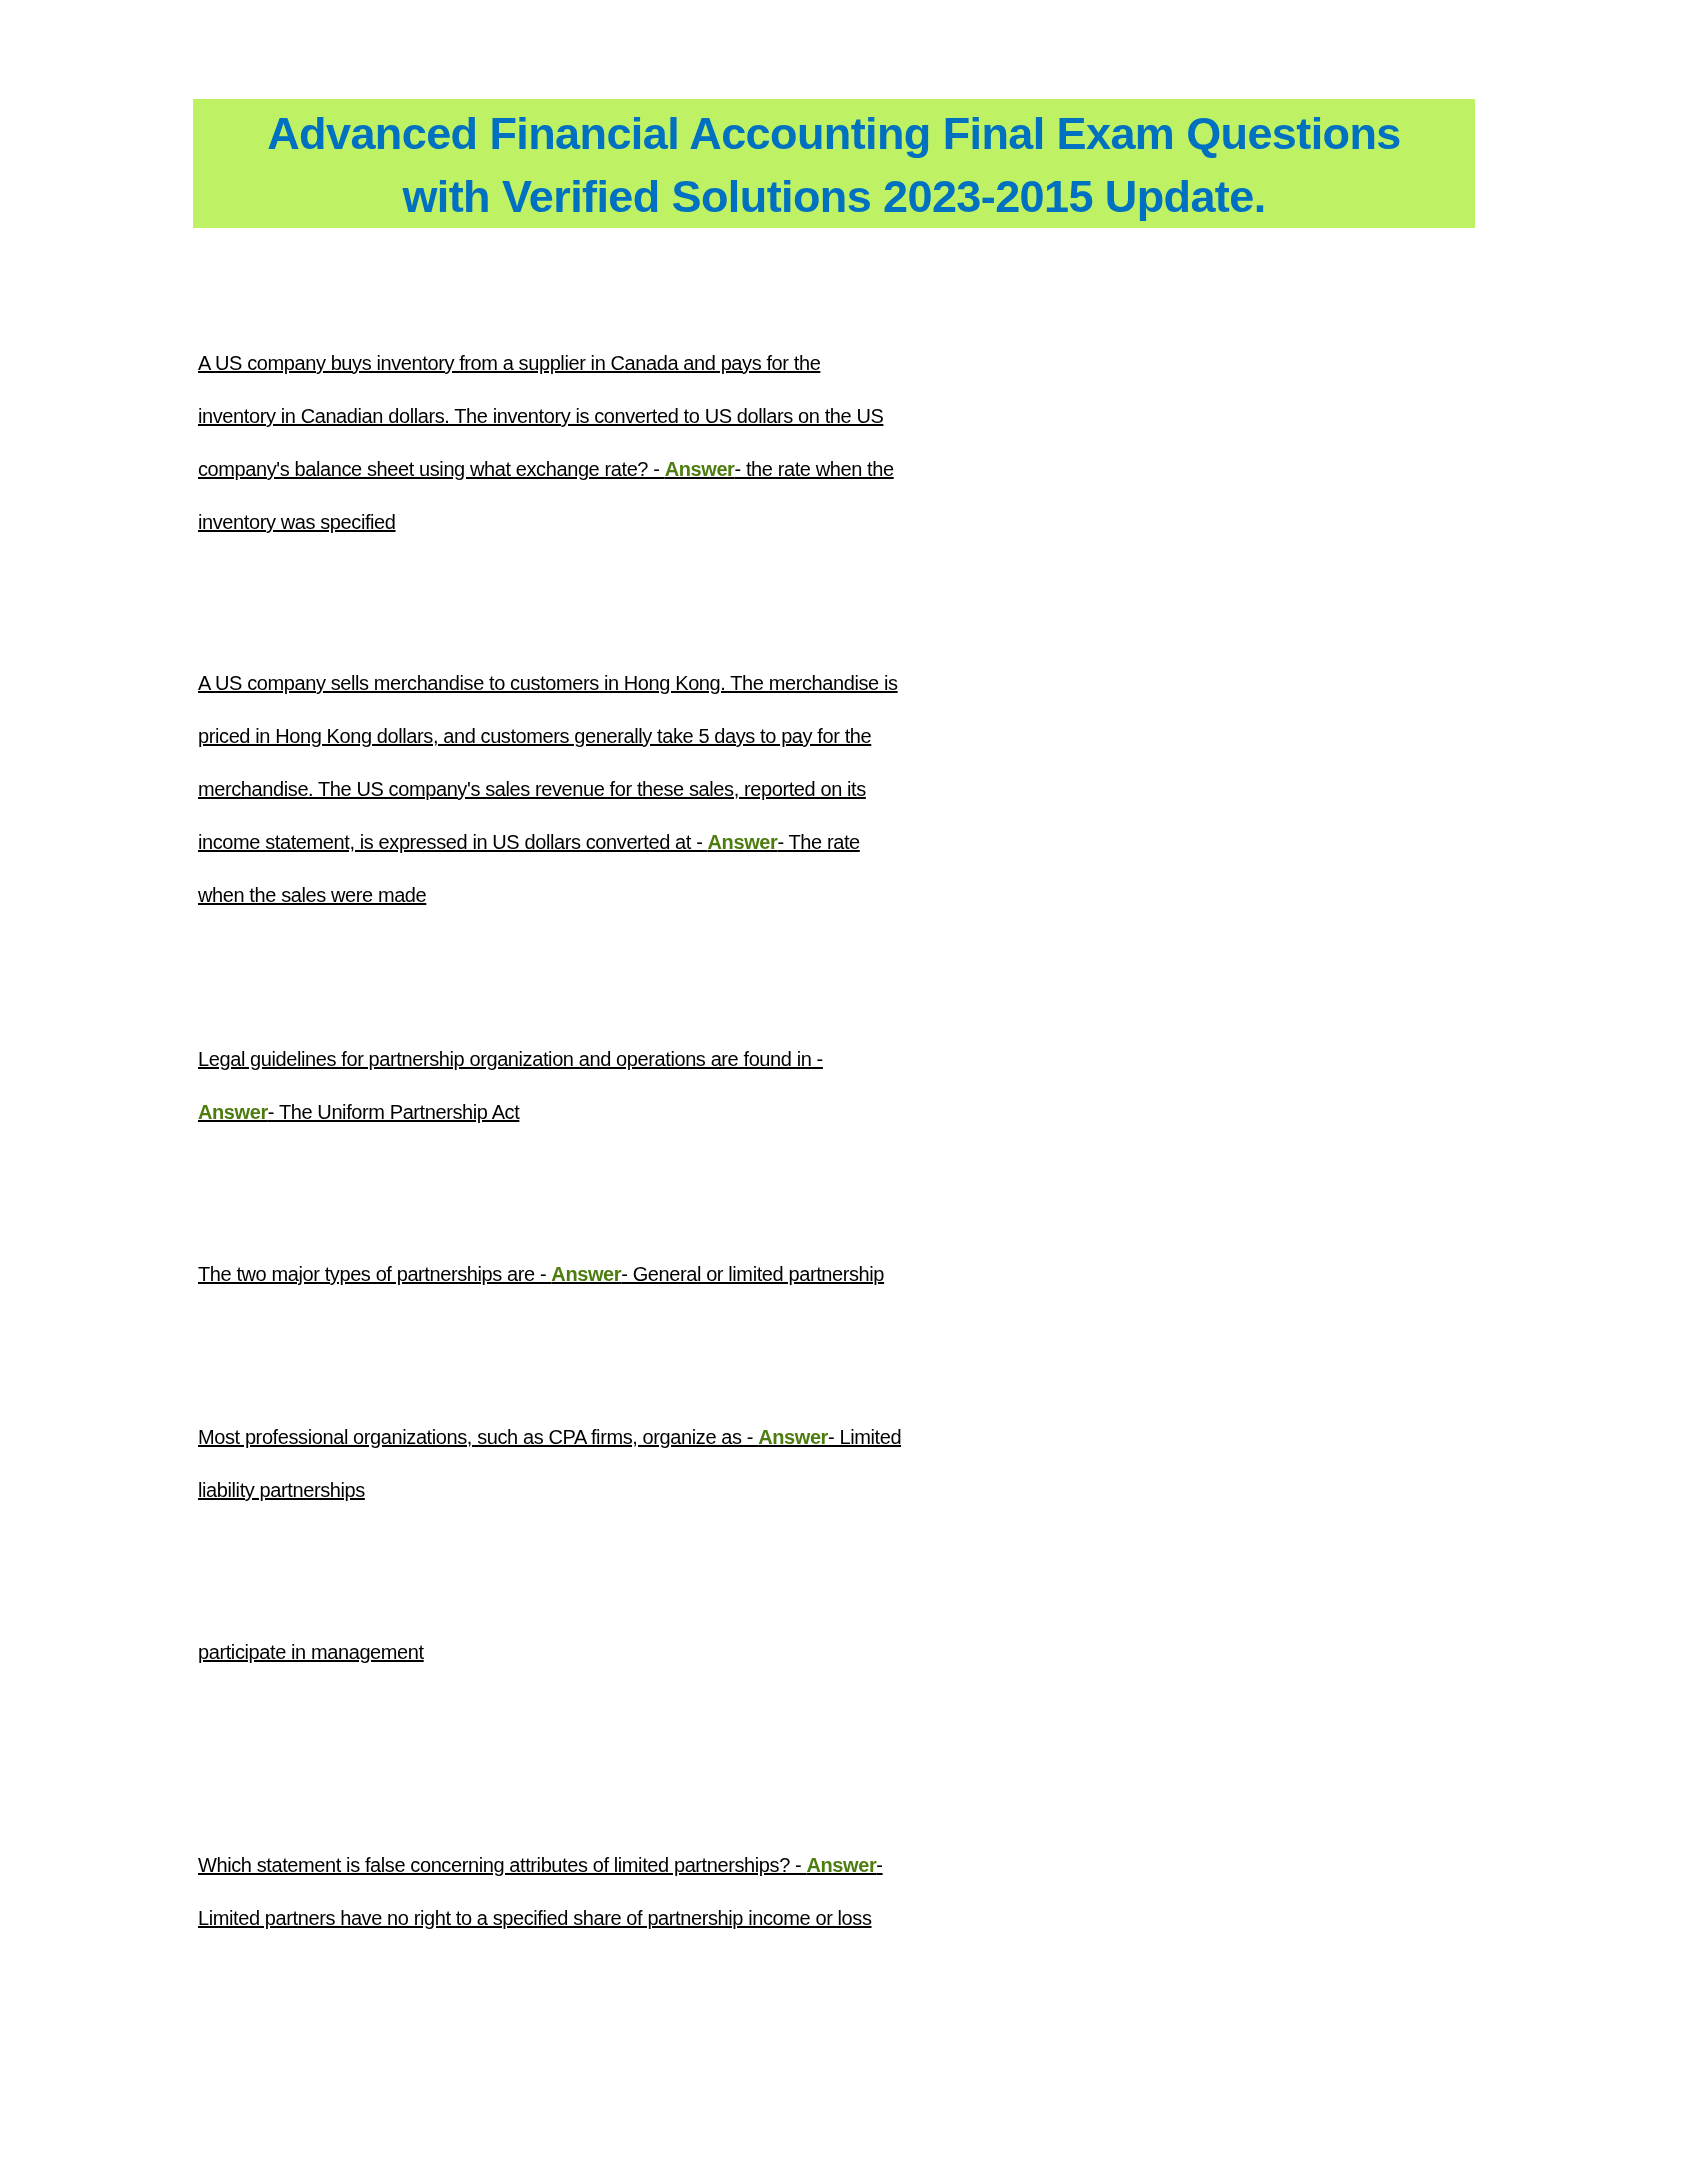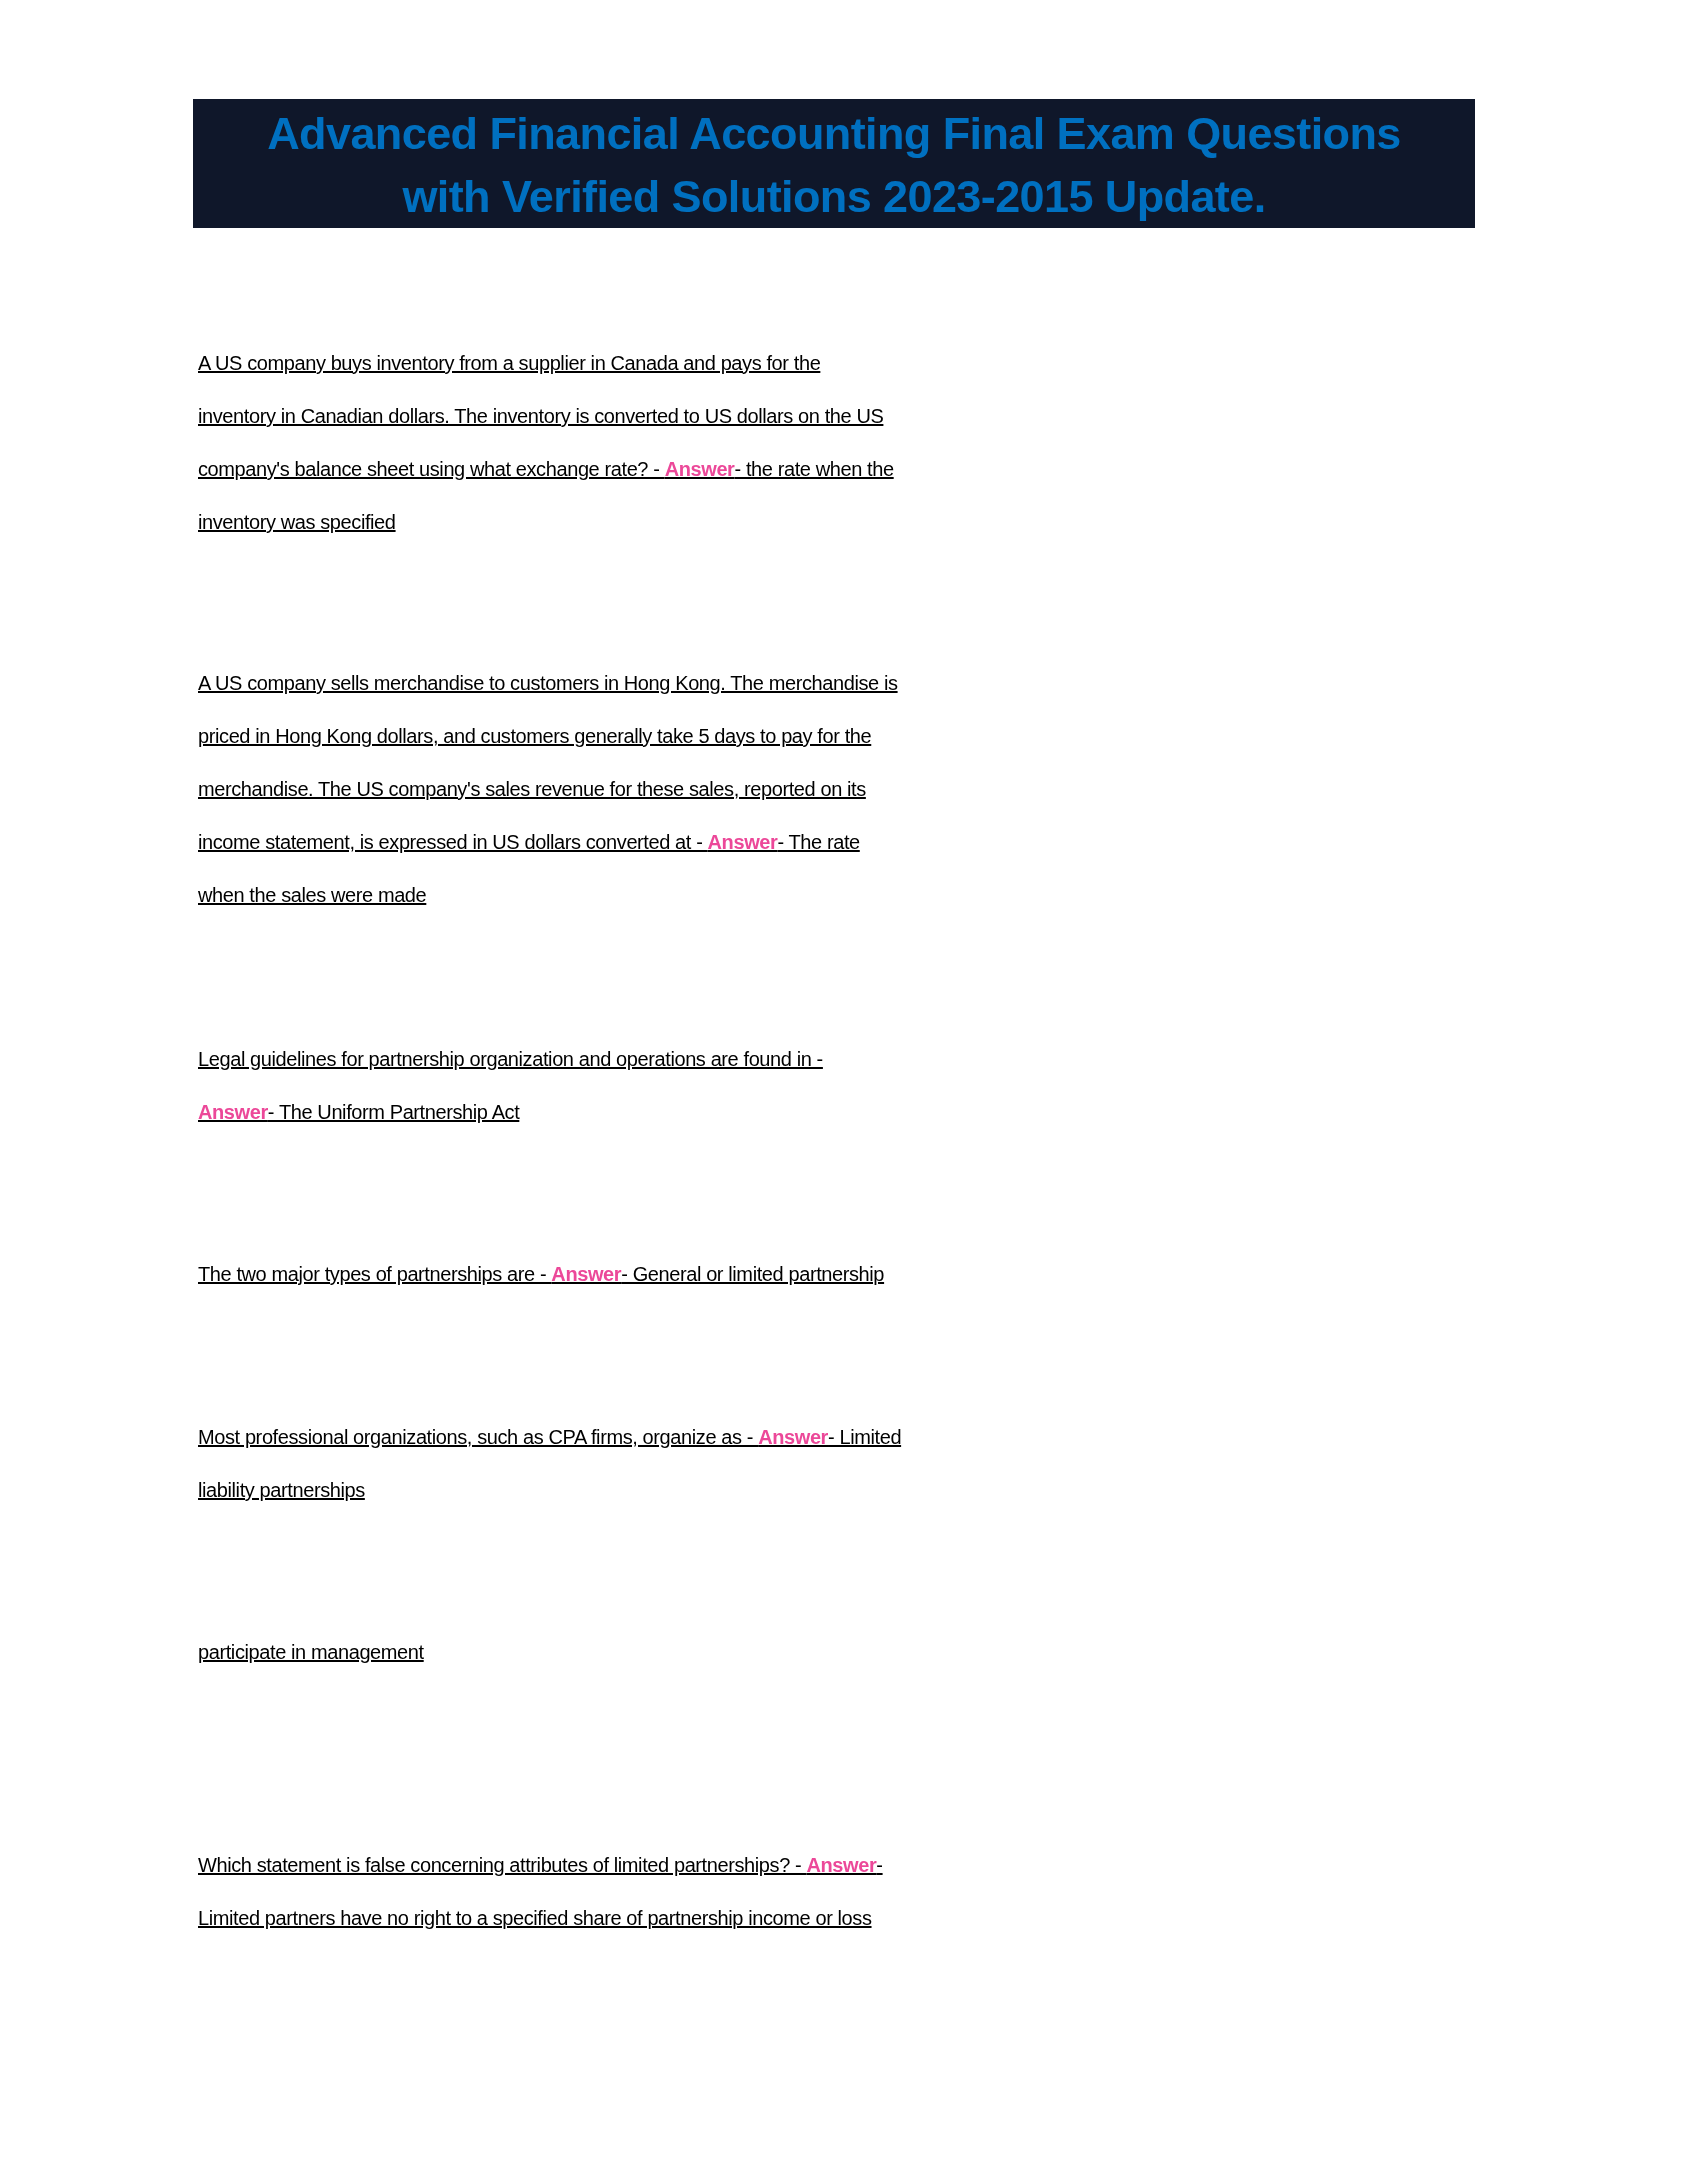--- a/index.html
+++ b/index.html
@@ -1,32 +1,32 @@
 <!DOCTYPE html>
 <html><head>
 <meta charset="utf-8">
 <style>
   html, body { margin: 0; padding: 0; background: #ffffff; }
   body { width: 1683px; height: 2178px; position: relative; overflow: hidden;
          font-family: "Liberation Sans", sans-serif; color: #000000; }
   .title-box {
     position: absolute; left: 193px; top: 99px; width: 1282px; height: 129px;
-    background: #0f172a;
+    background: #bef264;
   }
   .title-line {
     position: absolute; left: 0; width: 100%; text-align: center;
     font-weight: bold; font-size: 45px; letter-spacing: -0.6px;
     color: #0070C0; white-space: nowrap; line-height: 65px;
   }
   .qa {
     position: absolute; left: 198px; width: 1287px;
     font-size: 20px; letter-spacing: -0.4px; line-height: 53px; text-decoration: underline;
   }
   .qa .line { display: block; white-space: nowrap; height: 53px; }
-  .answer-label { color: #ec4899; font-weight: bold; }
+  .answer-label { color: #4d7c0f; font-weight: bold; }
 </style>
 </head>
 <body>
 
 <div class="title-box">
   <div class="title-line" style="top:2px">Advanced Financial Accounting Final Exam Questions</div>
   <div class="title-line" style="top:65px">with Verified Solutions 2023-2015 Update.</div>
 </div>
 
 <div class="qa" style="top:337px">

